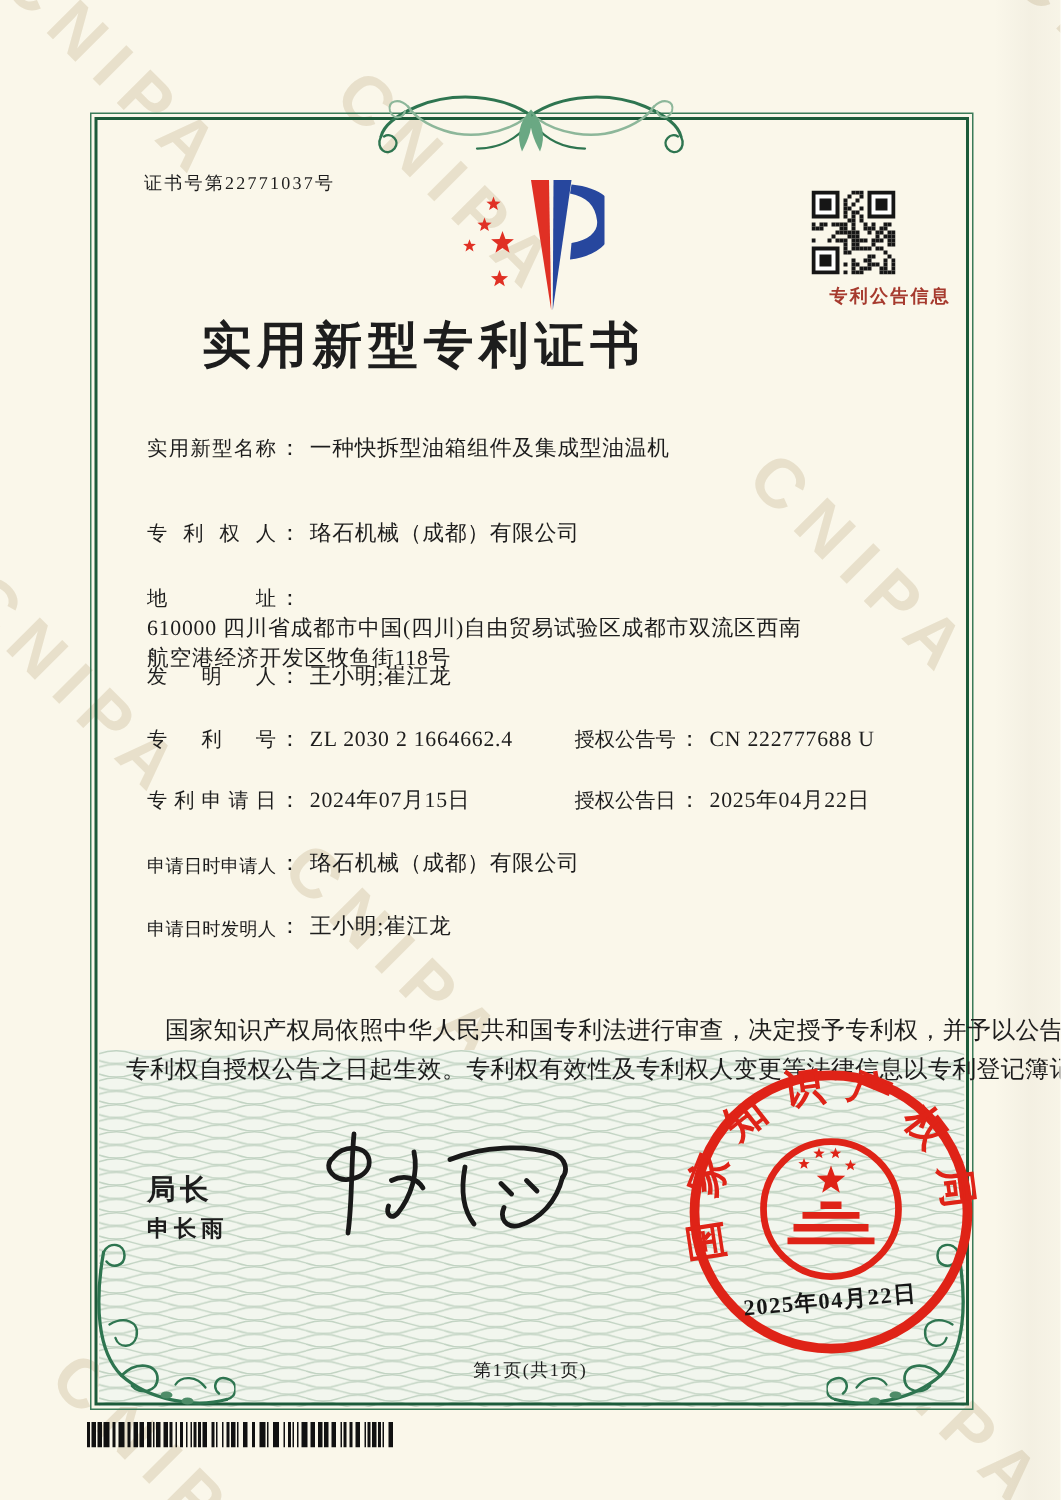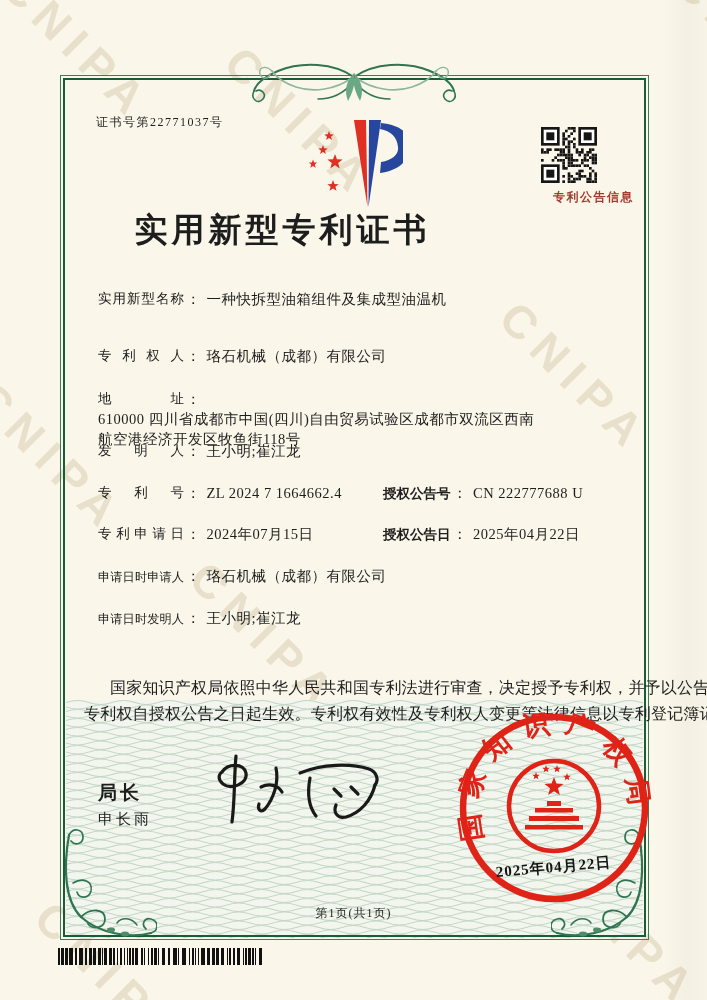--- a/index.html
+++ b/index.html
@@ -37,29 +37,29 @@
     font-size:33px; font-weight:700; letter-spacing:4px; z-index:4;}
   
   .row{ position:absolute; left:98px; width:545px; font-size:14.5px; line-height:20px; z-index:4; }
   .lbl{ display:inline-block; width:86px; text-align:justify; text-align-last:justify;
         font-size:13.5px; vertical-align:top; }
   .lbl.l7{ font-size:12.2px; padding-top:1px; }
   .colon{ margin:0 6px 0 2px; }
   .val{ letter-spacing:0.5px; display:inline-block; vertical-align:top; }
   .val.wrap{ width:438px; }
   .rcol{ position:absolute; left:285px; top:0; white-space:nowrap; }
-  .rcol .lblr{ font-size:13.5px;font-weight:bold; }
+  .rcol .lblr{ font-size:13.5px; }
   
   .decl{ position:absolute; left:84px; top:675px; width:552px; font-size:16px;
     line-height:26px; letter-spacing:0.2px; z-index:4; white-space:nowrap;}
   .decl .ind{ display:block; text-indent:26px; }
   .decl .l2{ display:block; }
   
   .director-title{ position:absolute; left:98px; top:780px; font-size:19px; font-weight:700; letter-spacing:3px; z-index:4;}
-  .director-name{ position:absolute; left:98px; top:810px; font-size:15px; font-weight:400; letter-spacing:3px; z-index:4;}
+  .director-name{ position:absolute; left:98px; top:810px; font-size:15px; font-weight:700; letter-spacing:3px; z-index:4;}
   .signature{ position:absolute; left:198px; top:742px; z-index:4; }
   .seal{ position:absolute; left:456px; top:710px; z-index:5; }
   .footer{ position:absolute; left:0; top:905px; width:707px; text-align:center; font-size:12px; letter-spacing:1px; z-index:4;}
   .barcode{ position:absolute; left:58px; top:948px; z-index:2; }
 </style>
 </head>
 <body>
 
 <div class="page" style="--sred: #df2317; --lred: #e03024; --lblue: #27479e; --frame: #1c5b3a; --orn: #2e7550; --guil: #c0d2c1; --wm: #e8e0cb; --qrcap: #a63a2e; --text: #1d1d1d;">
 
@@ -277,21 +277,21 @@
   <div class="row" style="top:289px">
     <span class="lbl">实用新型名称</span><span class="colon">：</span><span class="val">一种快拆型油箱组件及集成型油温机</span>
   </div>
   <div class="row" style="top:389px">
     <span class="lbl">地址</span><span class="colon">：</span><span class="val wrap">610000 四川省成都市中国(四川)自由贸易试验区成都市双流区西南航空港经济开发区牧鱼街118号</span>
   </div>
   <div class="row" style="top:441px">
     <span class="lbl">发明人</span><span class="colon">：</span><span class="val">王小明;崔江龙</span>
   </div>
   <div class="row" style="top:483px">
-    <span class="lbl">专利号</span><span class="colon">：</span><span class="val">ZL 2024 7 1664662.4</span>
+    <span class="lbl">专利号</span><span class="colon">：</span><span class="val">ZL 2030 2 1664662.4</span>
     <span class="rcol"><span class="lblr">授权公告号</span><span class="colon">：</span><span class="val">CN 222777688 U</span></span>
   </div>
   <div class="row" style="top:524px">
     <span class="lbl">专利申请日</span><span class="colon">：</span><span class="val">2024年07月15日</span>
     <span class="rcol"><span class="lblr">授权公告日</span><span class="colon">：</span><span class="val">2025年04月22日</span></span>
   </div>
   <div class="row" style="top:608px">
     <span class="lbl l7">申请日时发明人</span><span class="colon">：</span><span class="val">王小明;崔江龙</span>
   </div>
   <div class="row" style="top:566px">

